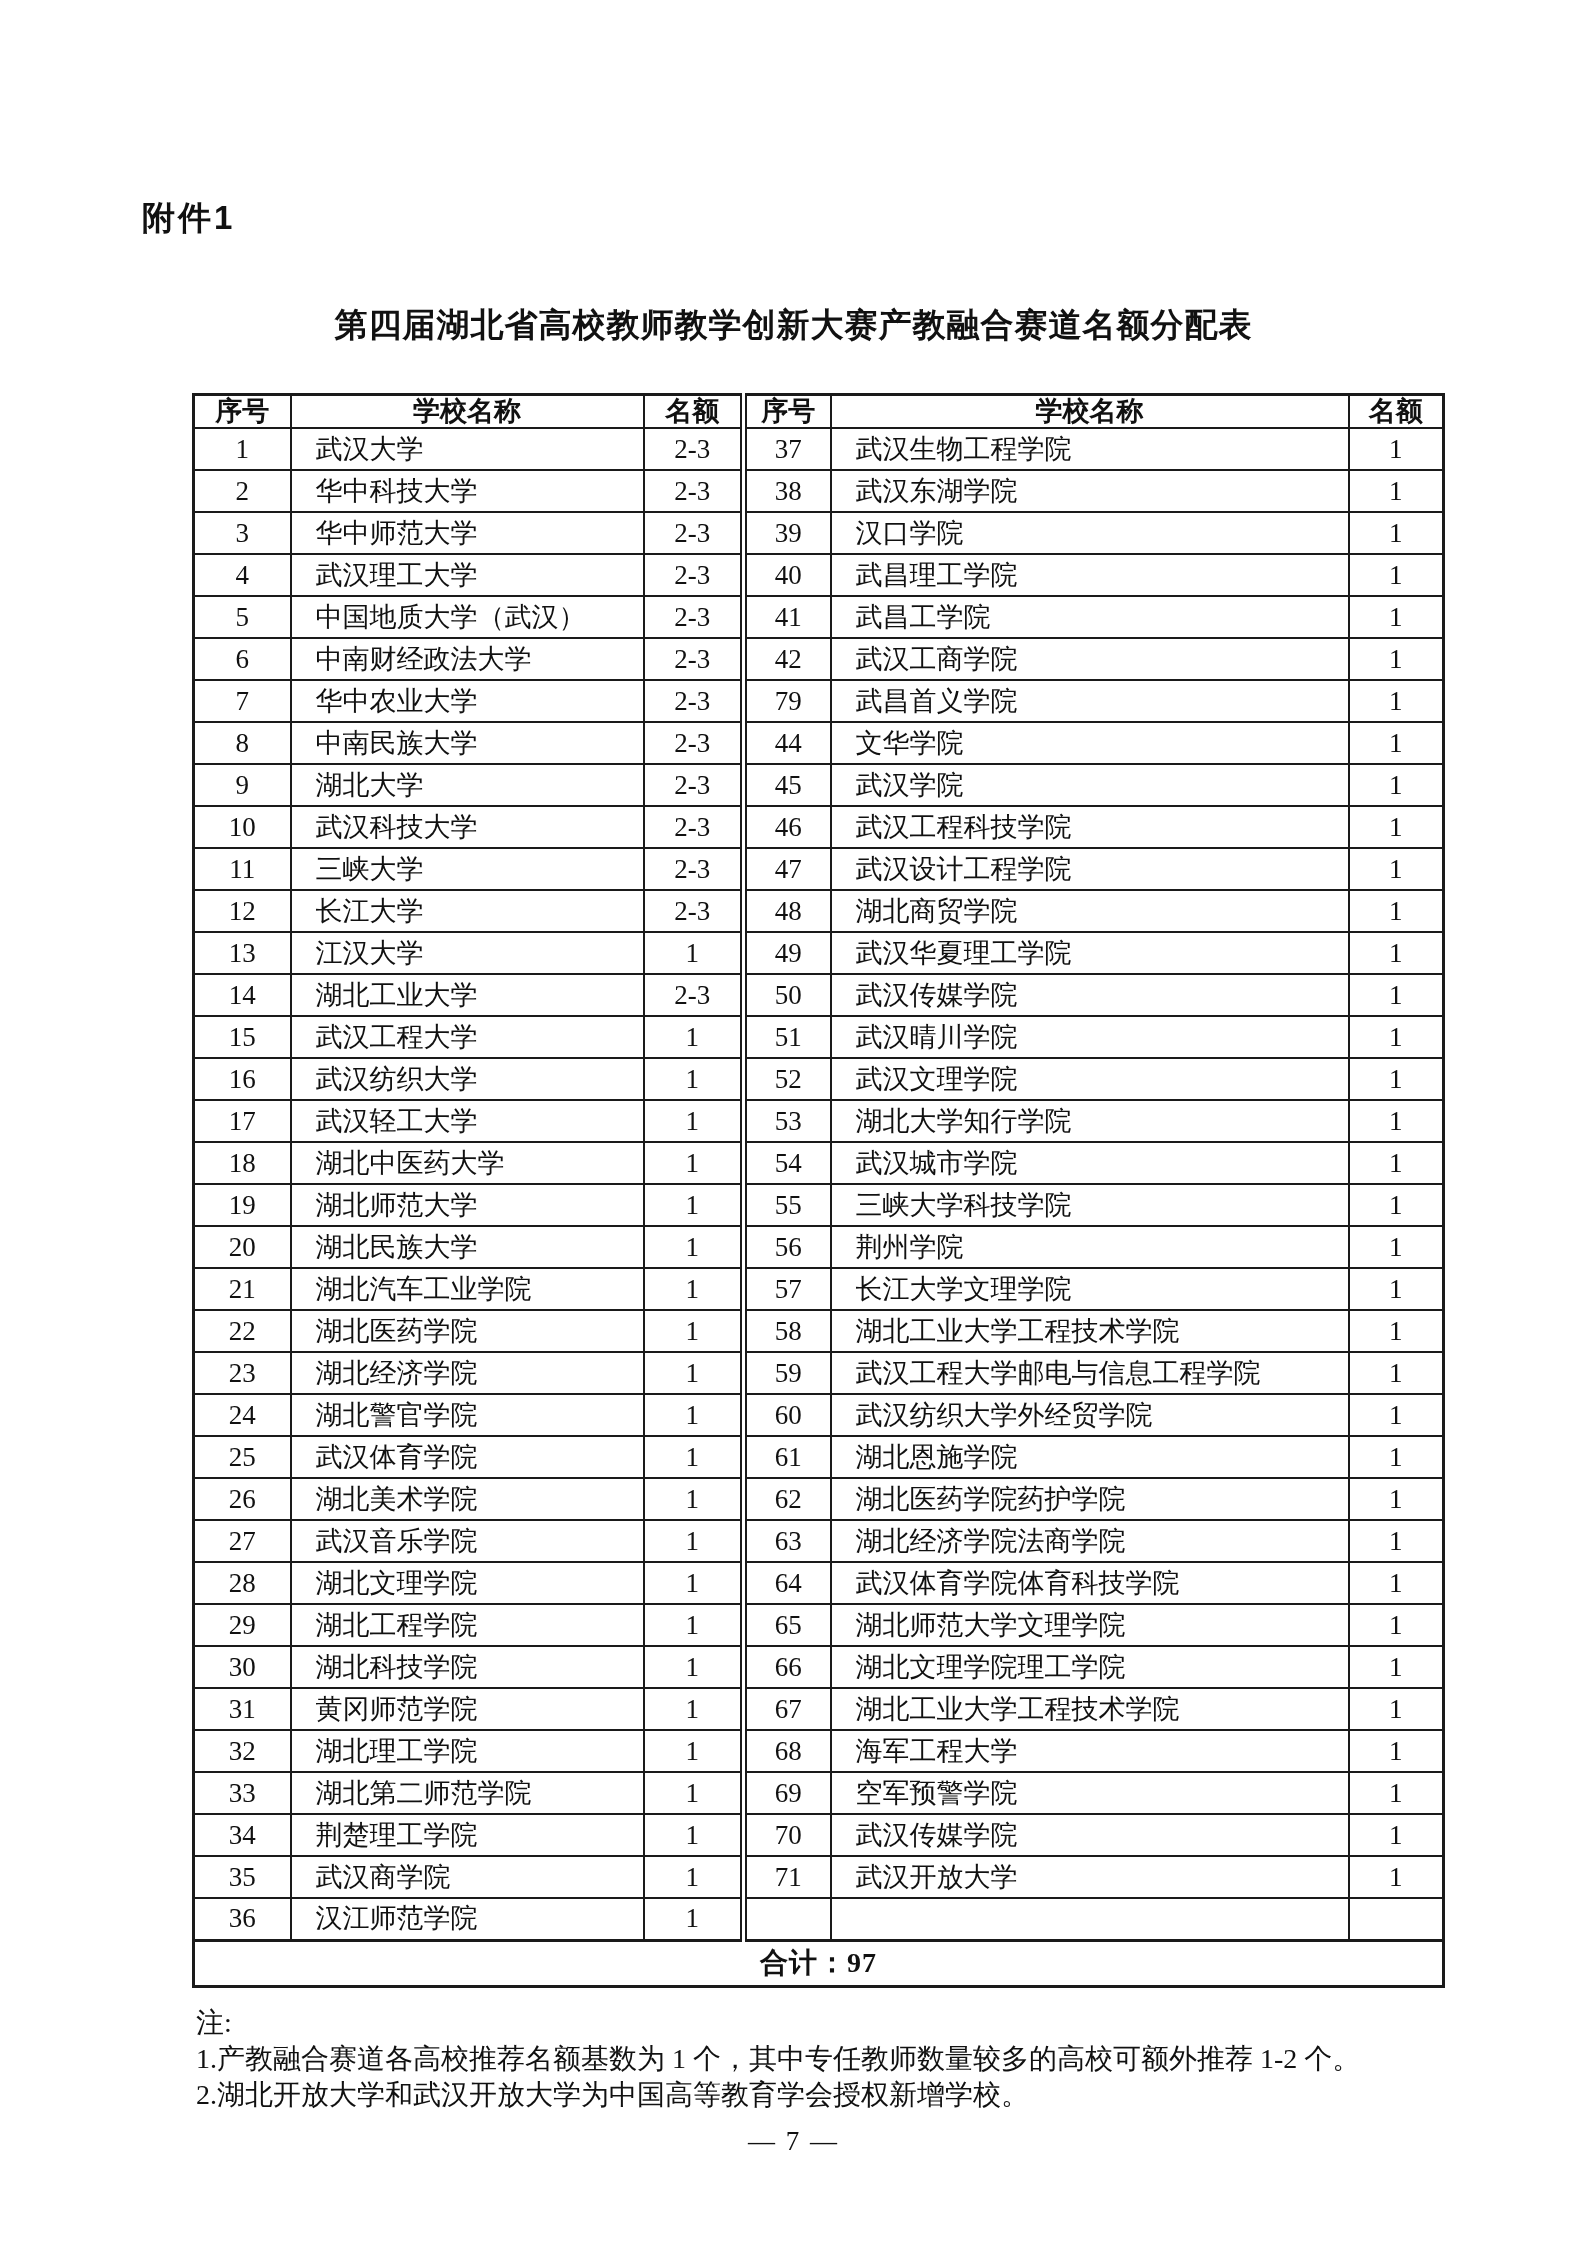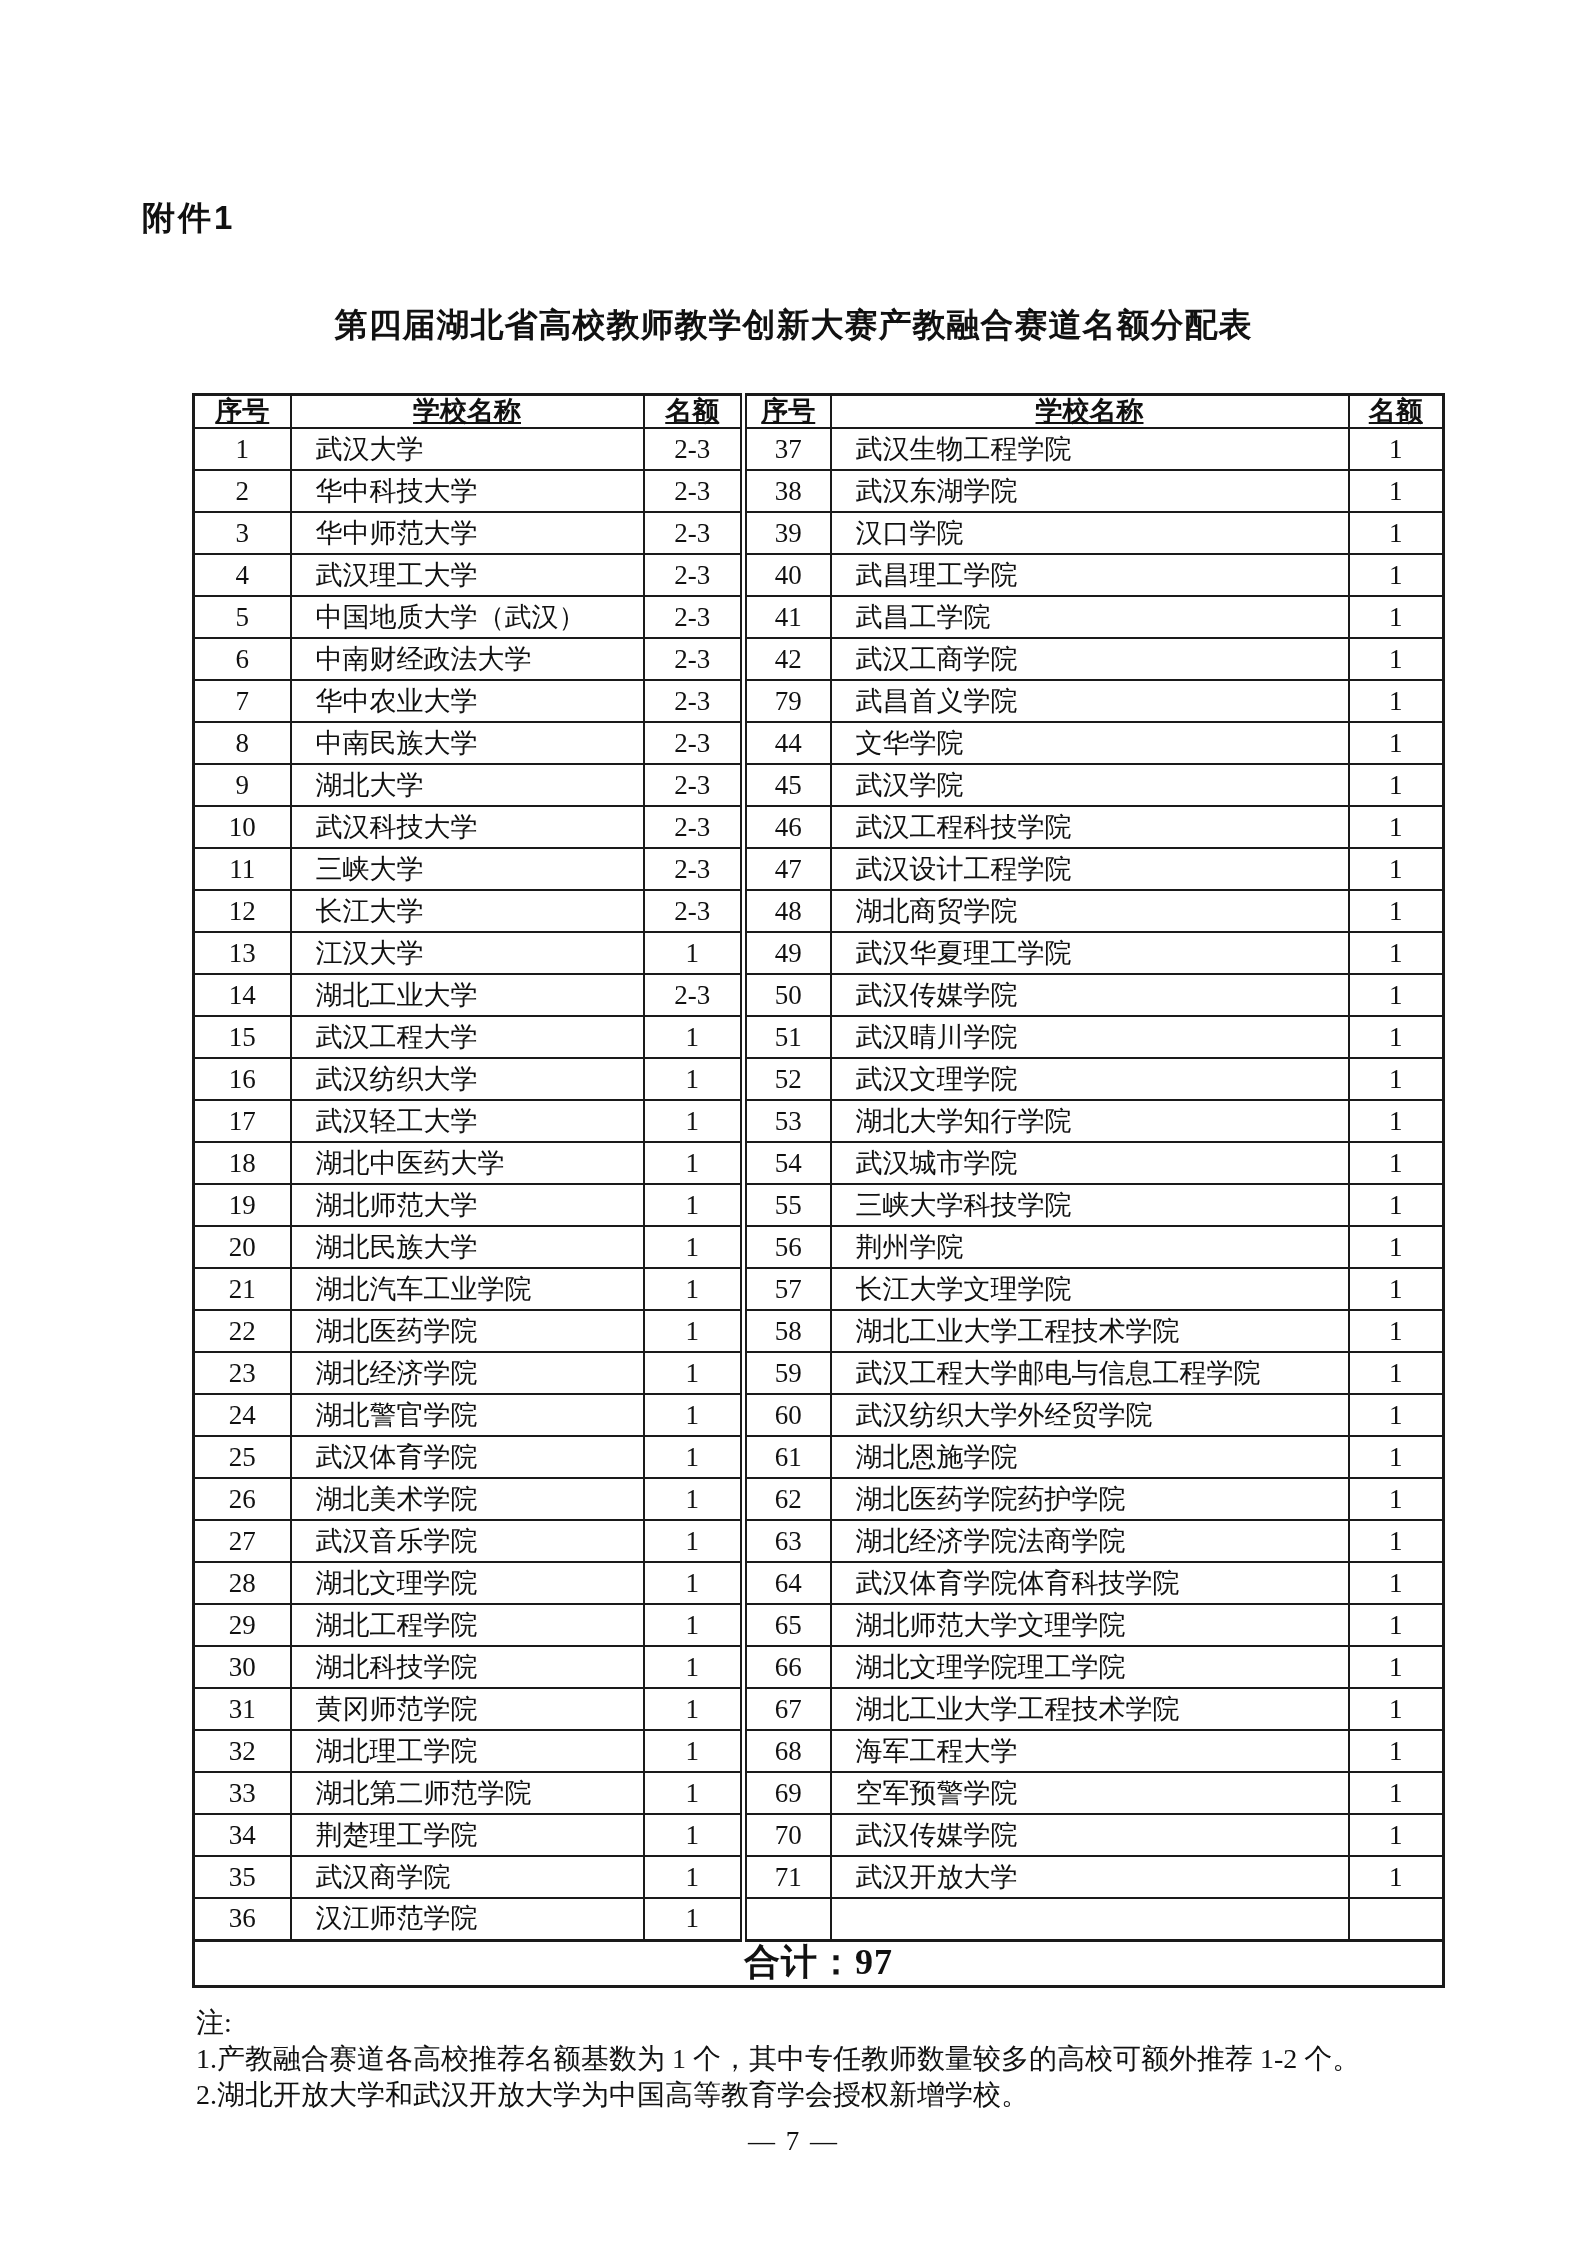--- a/index.html
+++ b/index.html
@@ -45,32 +45,31 @@
     font-size: 27px;
     line-height: 1.15;
     vertical-align: middle;
     overflow: hidden;
     white-space: nowrap;
   }
   .alloc-table th {
     height: 28px;
     font-weight: 700;
     text-align: center;
-    text-decoration: underline;
   }
   .alloc-table tbody td { height: 42px; }
   .c-num { text-align: center; }
   .c-school { text-align: left; padding-left: 24px; }
   .c-div { border-left: 7px double #1a1a1a !important; }
   .alloc-table tfoot td {
     height: 46px;
     border-top: 3px solid #1a1a1a;
     text-align: center;
     font-weight: 700;
-    font-size: 36px;
+    font-size: 28px;
     letter-spacing: 1px;
     margin-top: 6px;
   }
   .notes {
     position: absolute;
     left: 196px;
     top: 2005px;
     width: 1270px;
     font-size: 28px;
     line-height: 36px;

